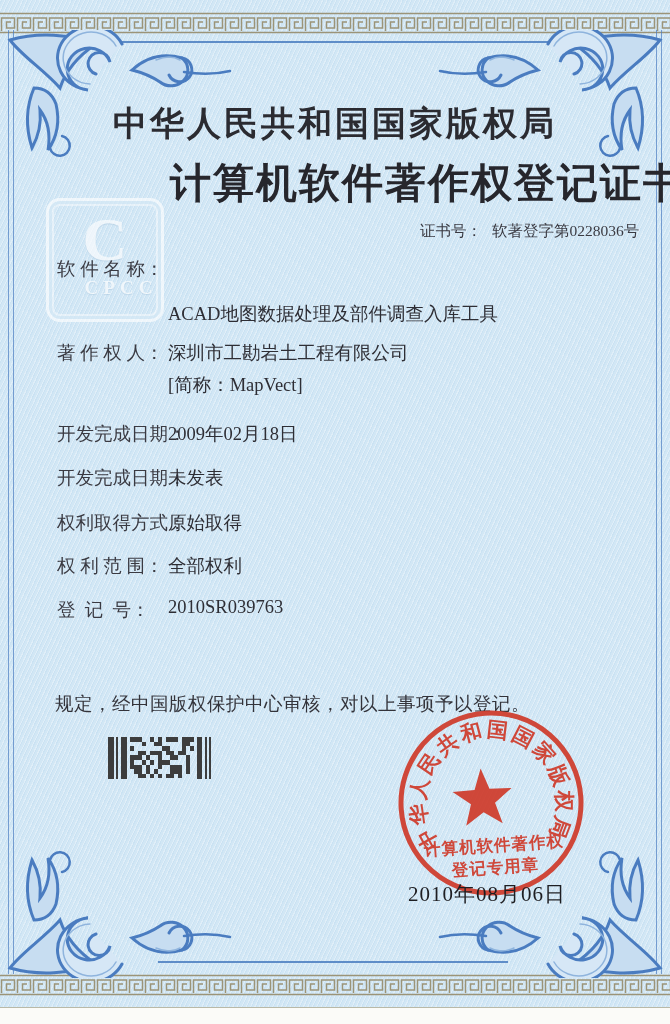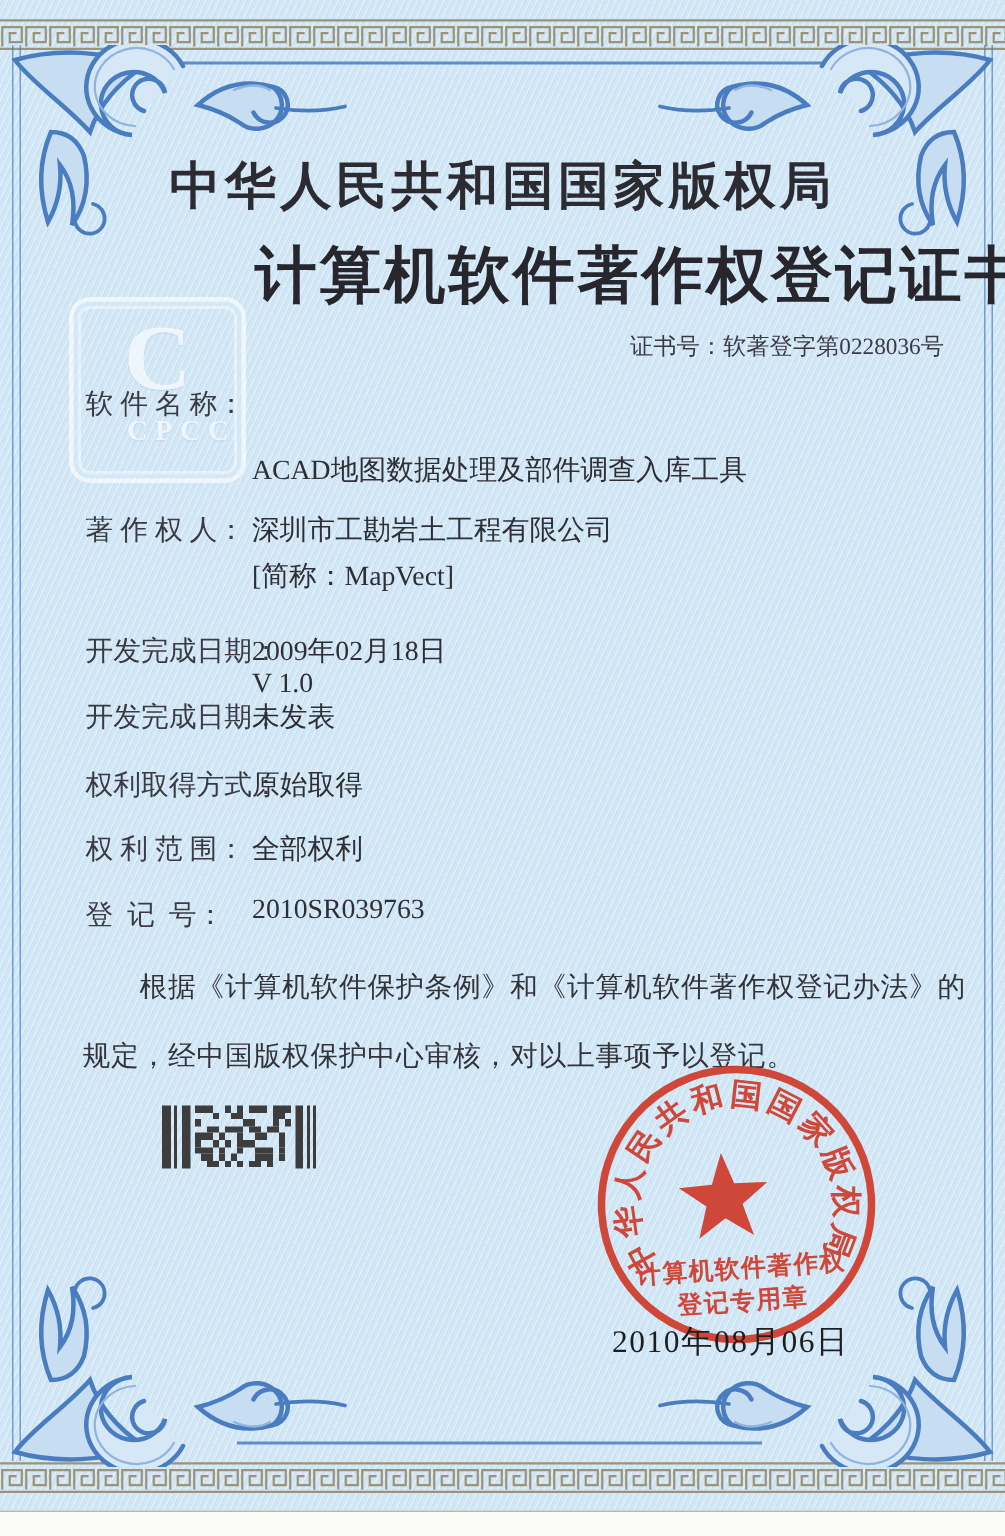--- a/index.html
+++ b/index.html
@@ -28,21 +28,21 @@
   .flourish.bl{transform:scaleY(-1);}
   .flourish.br{transform:scale(-1,-1);}
   .bottom-white{position:absolute;left:0;top:1007px;width:670px;height:17px;
     background:#fbfbf8;border-top:1px solid #b9b9a8;}
 
   .authority{position:absolute;left:0;top:101px;width:670px;text-align:center;
     font-size:34px;font-weight:bold;letter-spacing:3px;color:#2b2b31;}
   .cert-title{position:absolute;left:0;top:156px;width:670px;text-align:right;
     font-size:41px;font-weight:bold;letter-spacing:2px;color:#26262c;margin-left:16px;}
   .certno{position:absolute;left:420px;top:221px;font-size:15.5px;color:#3a3a42;}
-  .certno .lbl{}
+  .certno .lbl{margin-right:10px;}
 
   .row{position:absolute;left:0;width:670px;font-size:18.5px;}
   .row .lbl{position:absolute;left:57px;white-space:pre;color:#3a3a42;}
   .row .val{position:absolute;left:168px;color:#2e2e35;}
   .row .val .ln{display:block;line-height:26px;white-space:pre;margin-top:45px;}
 
   .statement{position:absolute;font-size:18.5px;letter-spacing:.5px;color:#33333a;white-space:pre;}
   .st1{left:93px;top:645px;}
   .st2{left:55px;top:691px;}
 
@@ -170,21 +170,20 @@
 
   <div class="certno">
     <span class="lbl">证书号：</span><span>软著登字第0228036号</span>
   </div>
 
   <div class="row" style="top:256px;">
     <span class="lbl">软 件 名 称：</span>
     <span class="val">
       <span class="ln">ACAD地图数据处理及部件调查入库工具</span>
       <span class="ln">[简称：MapVect]</span>
-      <span class="ln">V 1.0</span>
     </span>
   </div>
   <div class="row" style="top:340px;">
     <span class="lbl">著 作 权 人：</span>
     <span class="val">深圳市工勘岩土工程有限公司</span>
   </div>
   <div class="row" style="top:421px;">
     <span class="lbl">开发完成日期：</span>
     <span class="val">2009年02月18日</span>
   </div>
@@ -198,21 +197,20 @@
   </div>
   <div class="row" style="top:553px;">
     <span class="lbl">权 利 范 围：</span>
     <span class="val">全部权利</span>
   </div>
   <div class="row" style="top:597px;">
     <span class="lbl">登  记  号：</span>
     <span class="val">2010SR039763</span>
   </div>
 
-  <div class="statement st1">根据《计算机软件保护条例》和《计算机软件著作权登记办法》的</div>
   <div class="statement st2">规定，经中国版权保护中心审核，对以上事项予以登记。</div>
 
   <div class="barcode">
     <div class="bc-left"></div>
     <div class="bc-noise">
         <i class="on"></i>
         <i class="on"></i>
         <i class="on"></i>
         <i></i>
         <i></i>

